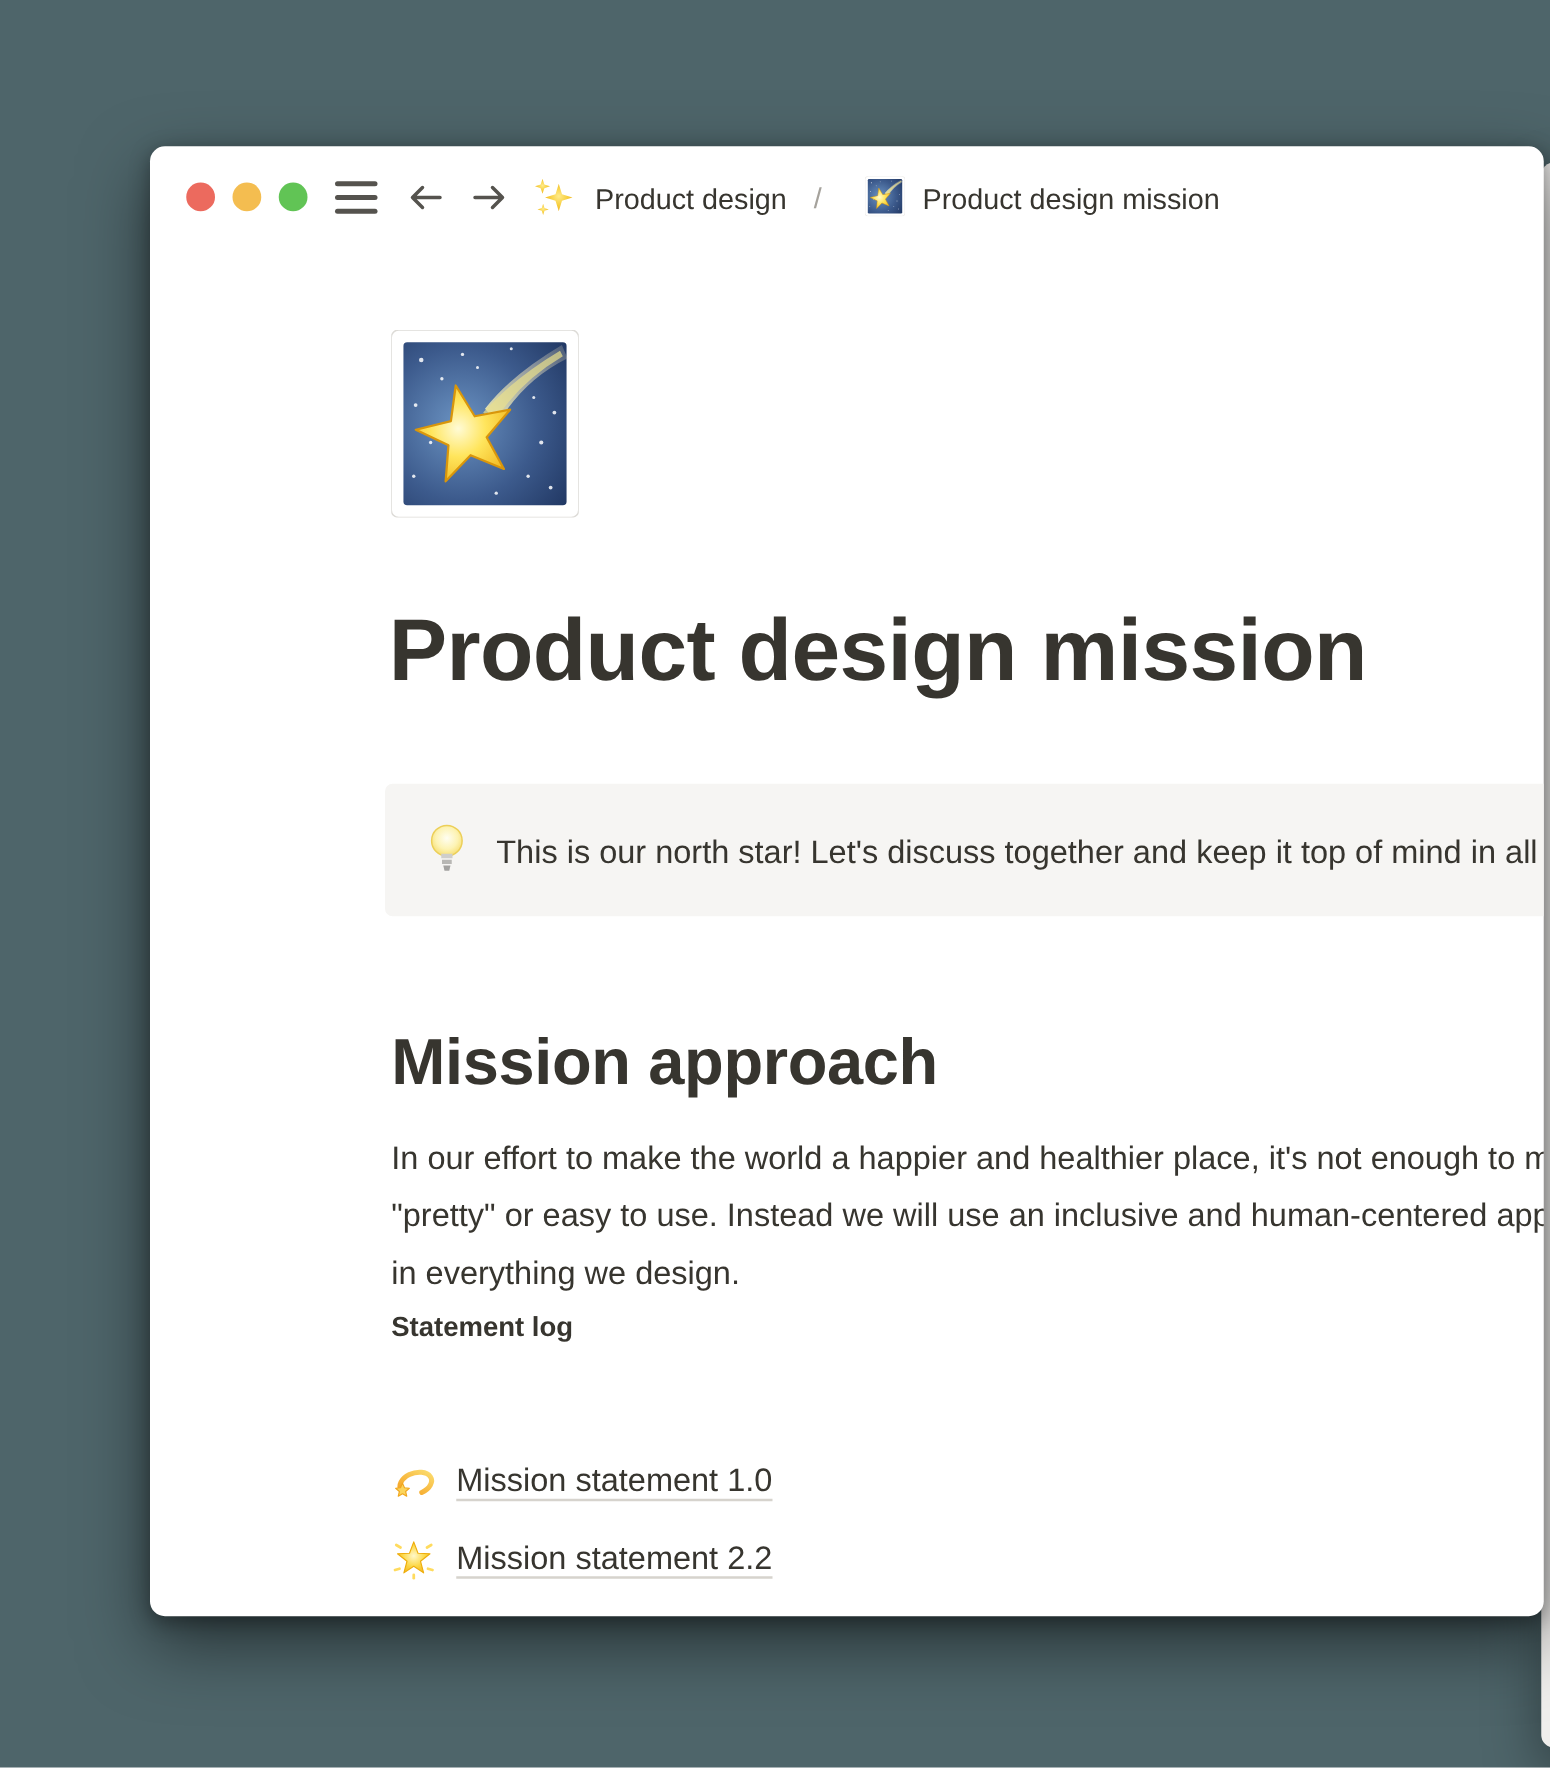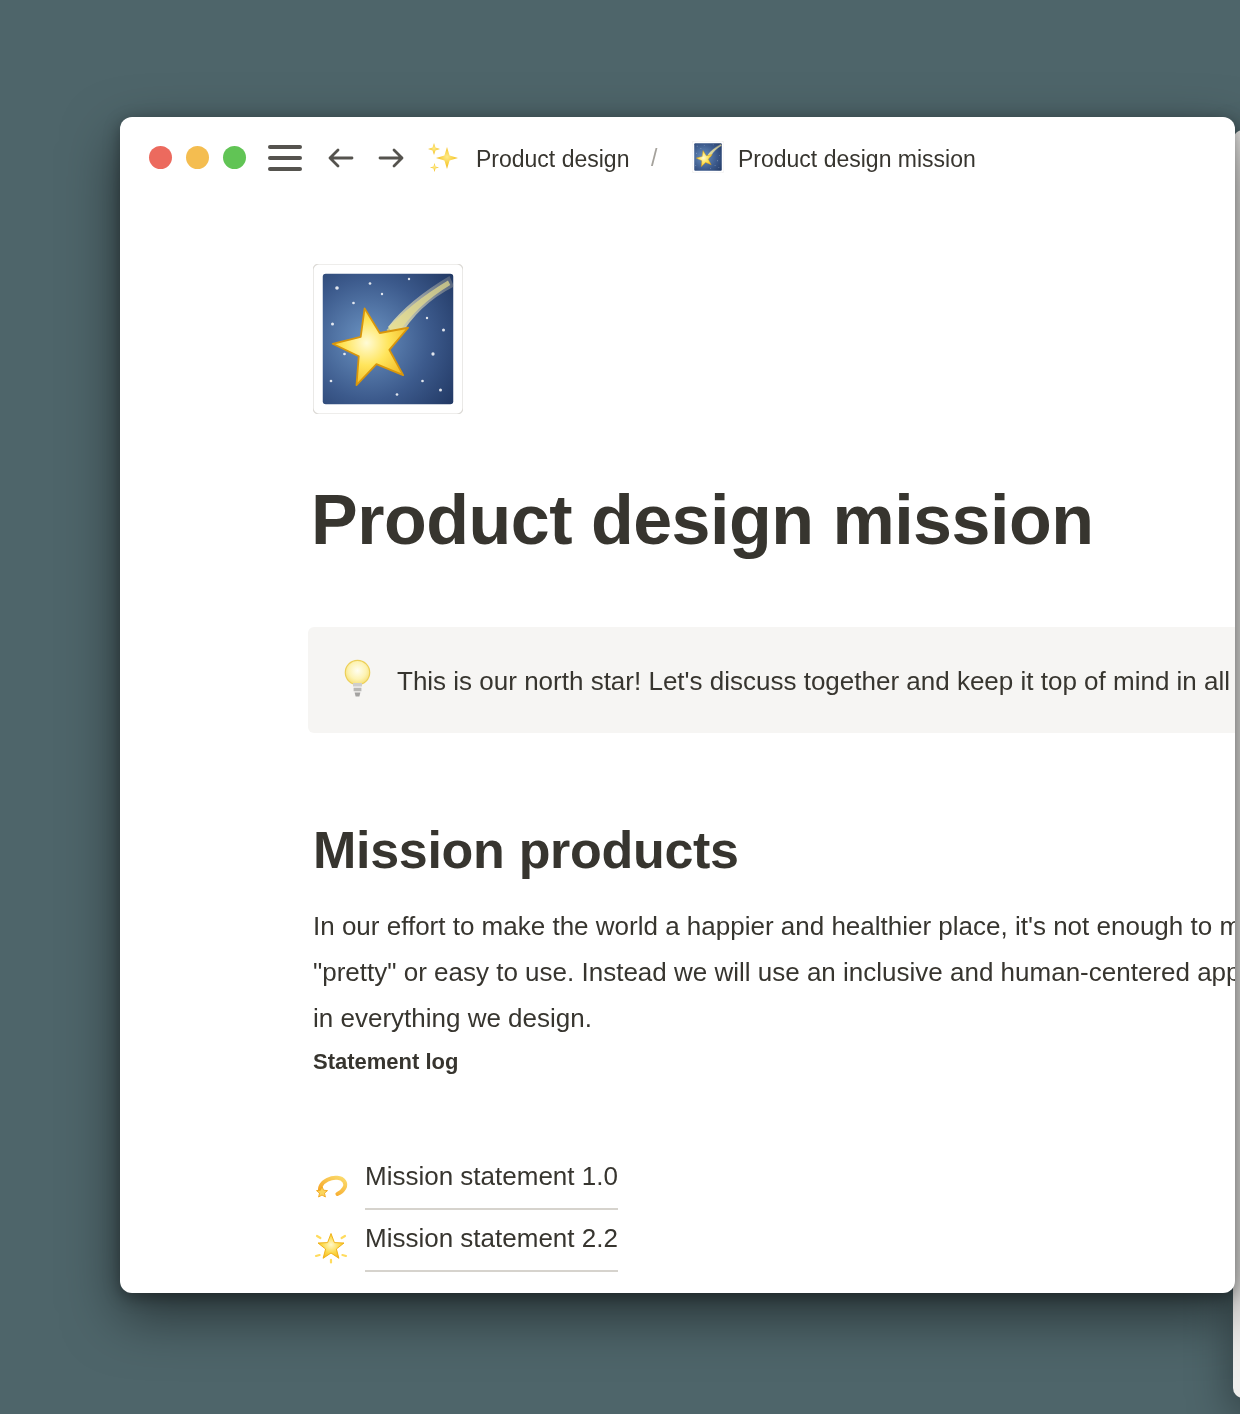--- a/index.html
+++ b/index.html
@@ -80,21 +80,21 @@
   .paragraph div { white-space:nowrap; }
   .h3 {
     position:absolute; left:193px; top:932px;
     font-size:22px; font-weight:700; color:#37352f; white-space:nowrap;
   }
   .links { position:absolute; left:193px; top:1047px; }
   .link-row { display:flex; align-items:center; height:42px; margin-bottom:20px; cursor:pointer; }
   .link-row .li-icon { width:36px; height:36px; margin-right:16px; flex:0 0 auto; }
   .link-row .li-label {
     font-size:26px; font-weight:500; color:#37352f;
-    border-bottom:2px solid #d6d3cd; padding-bottom:17px; line-height:30px;
+    border-bottom:2px solid #d6d3cd; padding-bottom:0; line-height:30px;
   }
 </style>
 </head>
 <body>
 
 <div class="desktop">
 
   <div class="peek-panel"></div>
 
   <div class="window">
@@ -211,21 +211,21 @@
           </radialGradient>
         </defs>
         <circle cx="13.5" cy="13.5" r="12.2" fill="url(#bulbglow)" stroke="#eccf58" stroke-width="1.2"></circle>
         <path d="M9 24 h9 v3.6 h-9 z" fill="#cfcecb"></path>
         <path d="M9.6 28.8 h7.8 v3.4 h-7.8 z" fill="#b8b7b4"></path>
         <path d="M10.6 33.4 h5.8 l-1 4.2 h-3.8 z" fill="#a3a2a0"></path>
       </svg>
       <div class="callout-text">This is our north star! Let's discuss together and keep it top of mind in all of our work.</div>
     </div>
 
-    <h2 class="h2">Mission products</h2>
+    <h2 class="h2">Mission approach</h2>
 
     <div class="paragraph">
       <div>In our effort to make the world a happier and healthier place, it's not enough to make products that are</div>
       <div>"pretty" or easy to use. Instead we will use an inclusive and human-centered approach</div>
       <div>in everything we design.</div>
     </div>
 
     <h3 class="h3">Statement log</h3>
 
     <div class="links">

